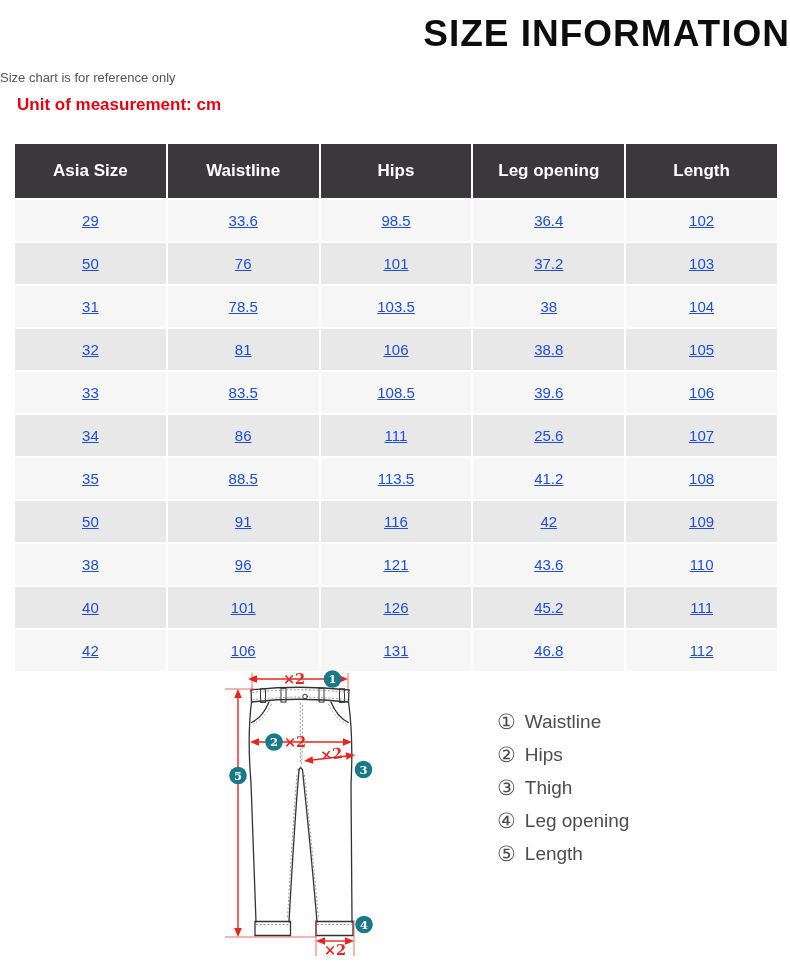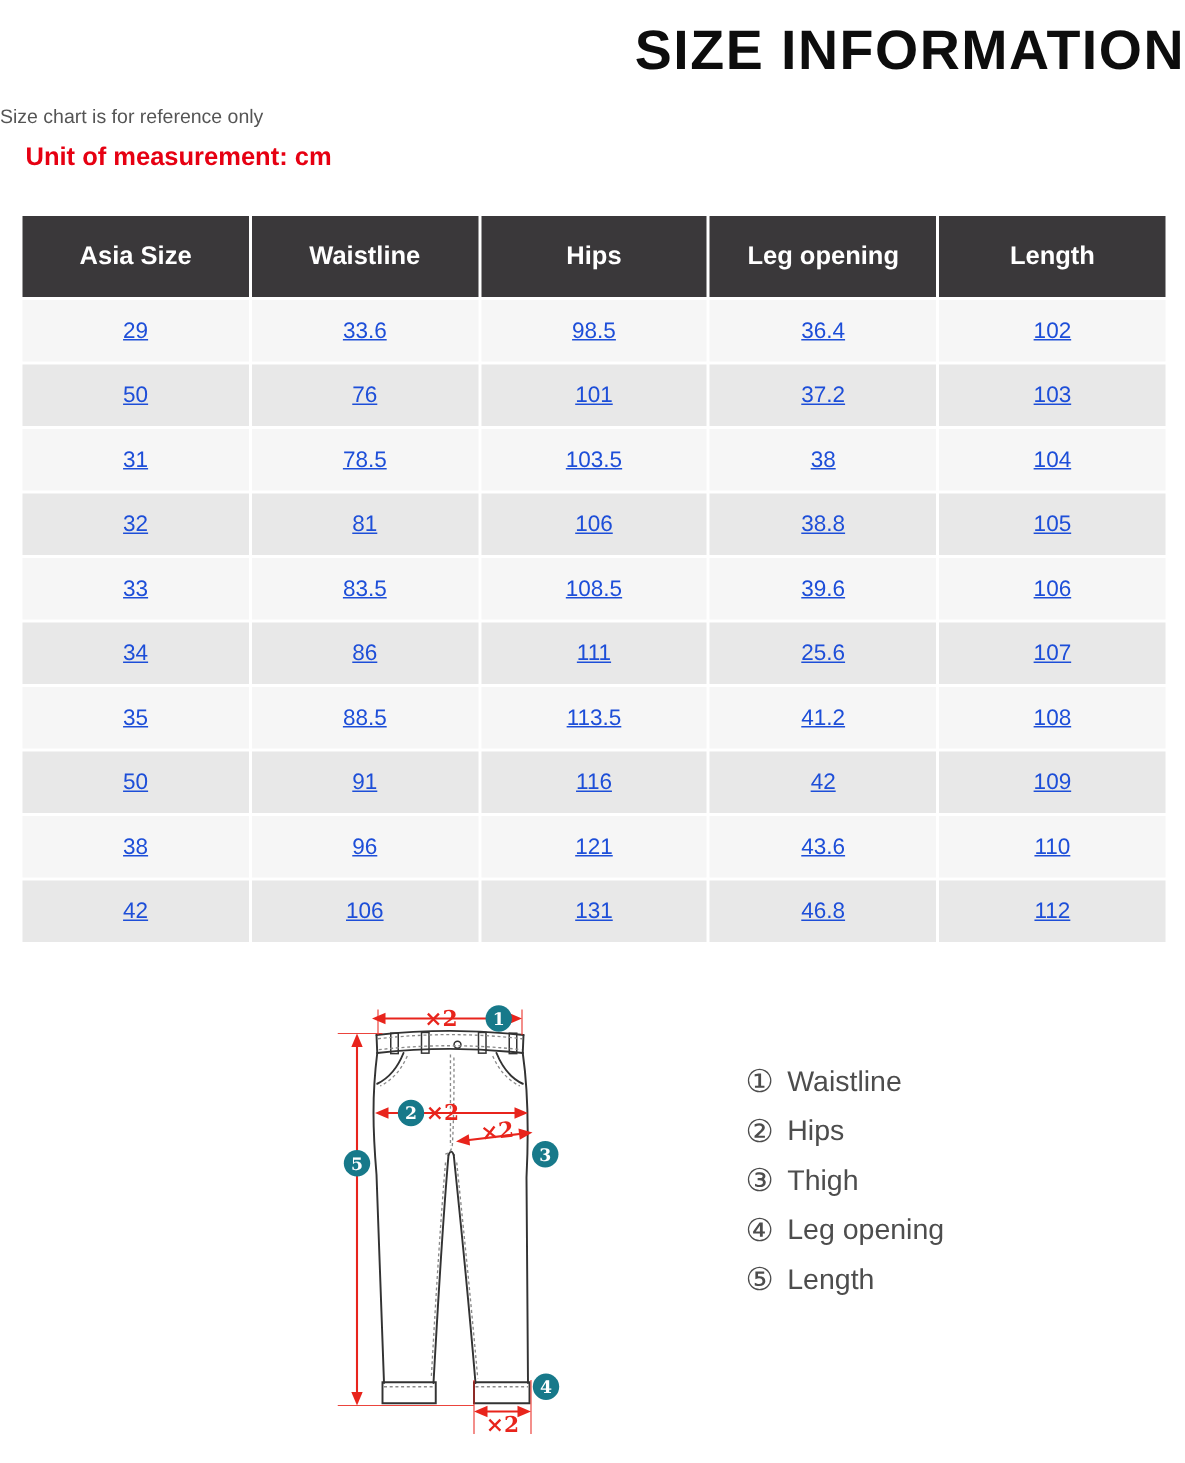--- a/index.html
+++ b/index.html
@@ -114,20 +114,27 @@
         <td>116</td>
         <td>42</td>
         <td>109</td>
       </tr>
       <tr>
         <td>38</td>
         <td>96</td>
         <td>121</td>
         <td>43.6</td>
         <td>110</td>
+      </tr>
+      <tr>
+        <td>40</td>
+        <td>101</td>
+        <td>126</td>
+        <td>45.2</td>
+        <td>111</td>
       </tr>
       <tr>
         <td>42</td>
         <td>106</td>
         <td>131</td>
         <td>46.8</td>
         <td>112</td>
       </tr>
     </tbody>
 </table>

